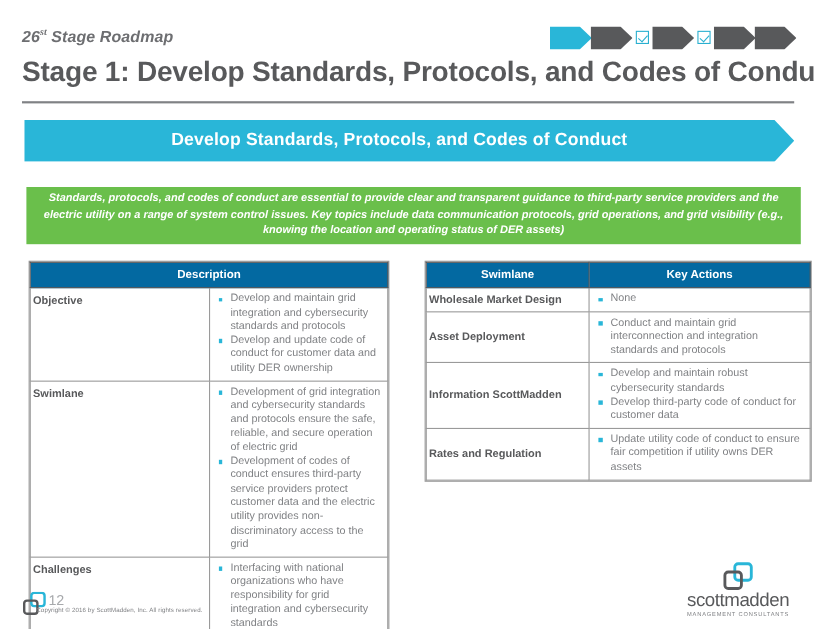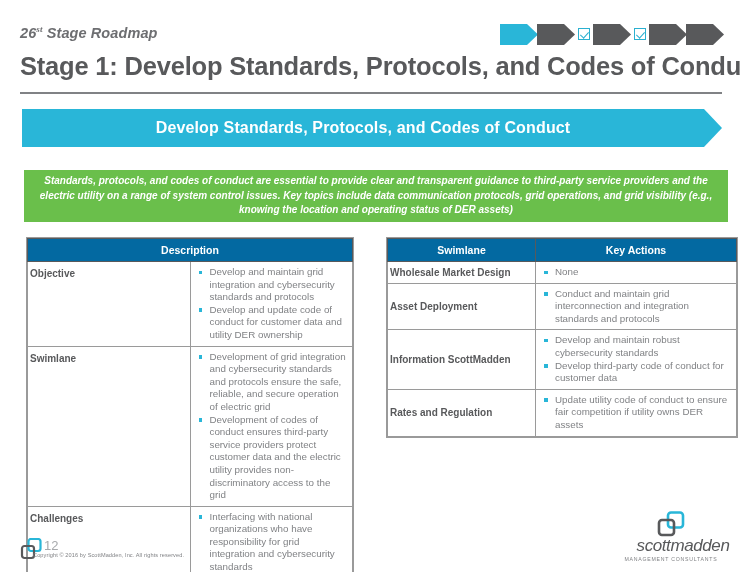--- a/index.html
+++ b/index.html
@@ -123,23 +123,23 @@
   }
   .copyright {
     position: absolute; left: 33px; top: 552px;
     font-size: 5.6px; color: #808285; letter-spacing: .1px;
   }
   .foot-mark { position: absolute; left: 20px; top: 538px; width: 26px; height: 22px; }
 
   .logo-wrap { position: absolute; right: 14px; top: 511px; width: 110px; height: 50px; }
   .logo-mark { position: absolute; left: 40px; top: 0px; width: 30px; height: 26px; }
   .logo-word {
-    position: absolute; left: 12px; top: 26px; width: 110px;
+    position: absolute; left: 0; top: 26px; width: 110px;
     text-align: center; font-size: 17px; color: #58595b;
-    letter-spacing: -.4px; line-height: 18px; font-style: italic;
+    letter-spacing: -.4px; line-height: 18px;
   }
   .logo-sub {
     position: absolute; left: 0; top: 45px; width: 110px;
     text-align: center; font-size: 5.2px; color: #808285;
     letter-spacing: .75px;
   }
 </style>
 </head>
 <body>
 

